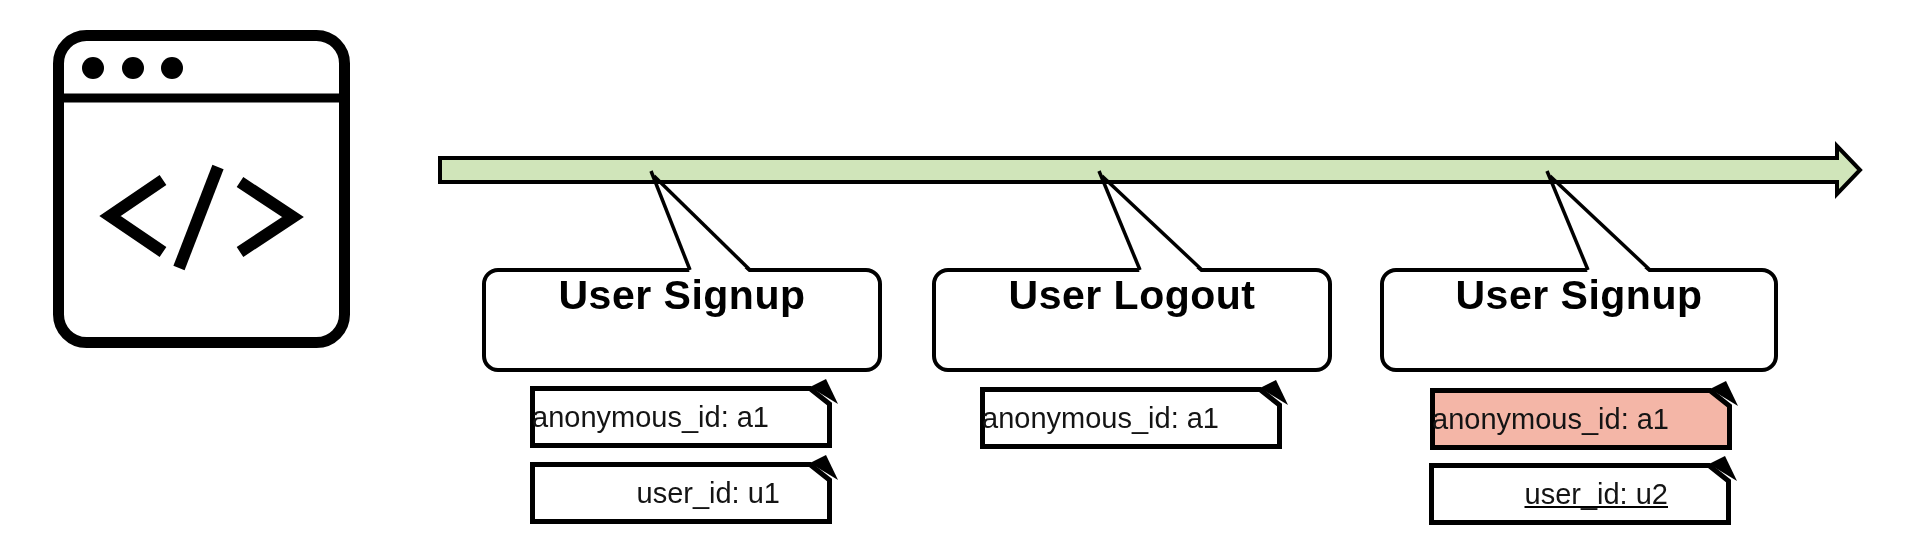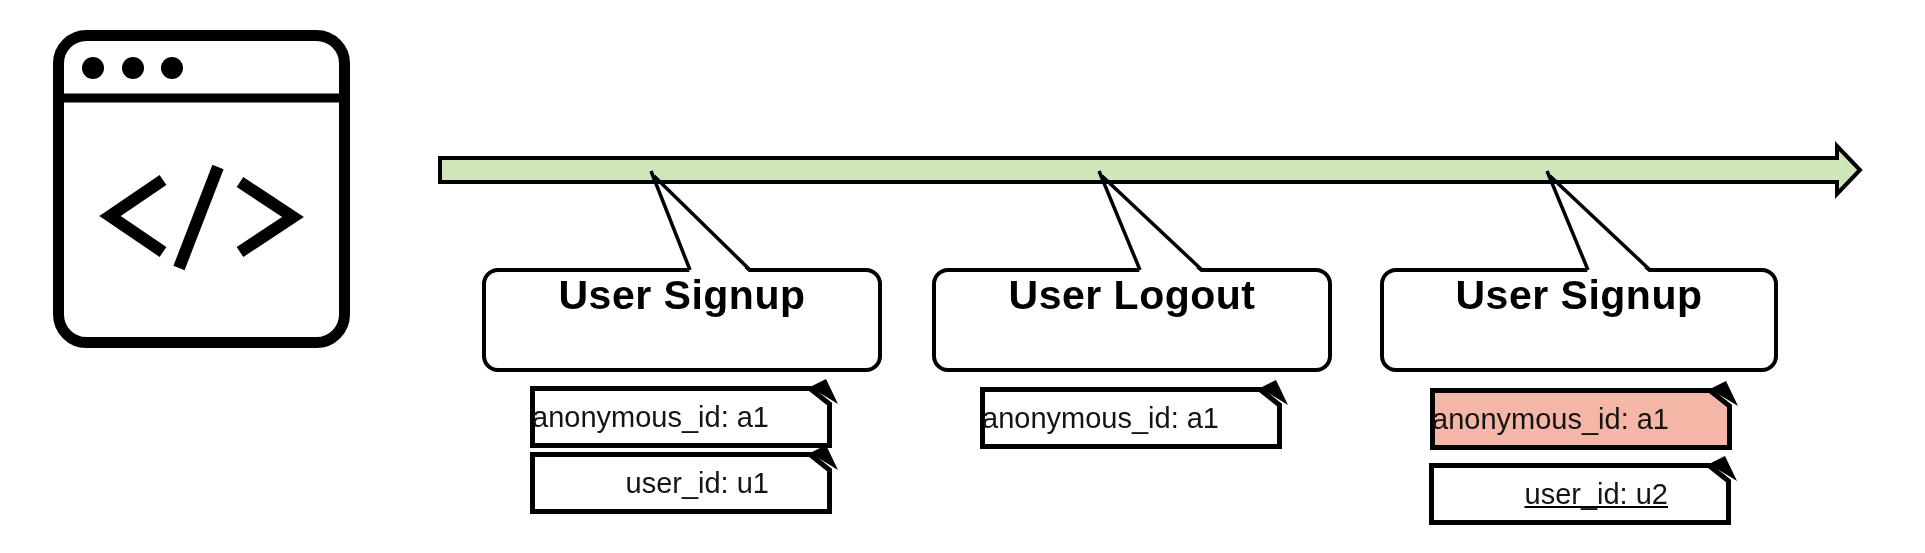--- a/index.html
+++ b/index.html
@@ -75,21 +75,21 @@
   .tag.highlighted .tag-body { fill: var(--highlight-salmon); }
   .tag-fold { fill: var(--stroke-black); }
   .tag-text {
     position: relative;
     z-index: 1;
     font-size: 29px;
     color: #141414;
     white-space: nowrap;
   }
   .tag.t1a { left: 530px;  top: 386px; }
-  .tag.t1b { left: 530px;  top: 452px; }
+  .tag.t1b { left: 530px;  top: 462px; padding-left: 11px; }
   .tag.t2a { left: 980px;  top: 387px; }
   .tag.t3a { left: 1430px; top: 388px; }
   .tag.t3b { left: 1429px; top: 463px; text-decoration: underline; }
   
   .ink      { stroke: var(--stroke-black); fill: none; }
   .arrow-fill {
     fill: var(--timeline-green);
     stroke: var(--stroke-black);
     stroke-width: 4;
     stroke-linejoin: miter;

